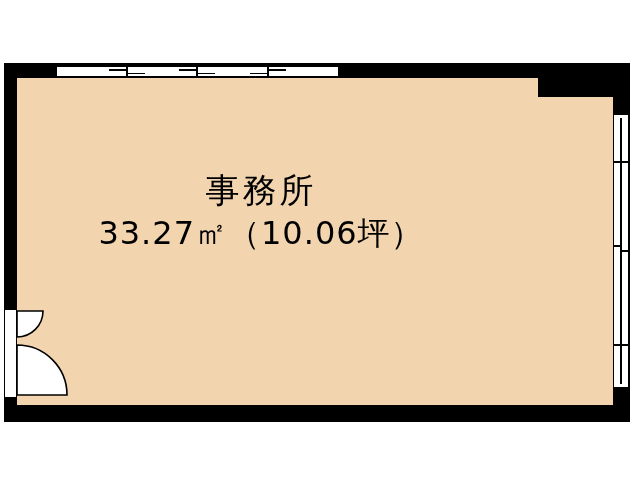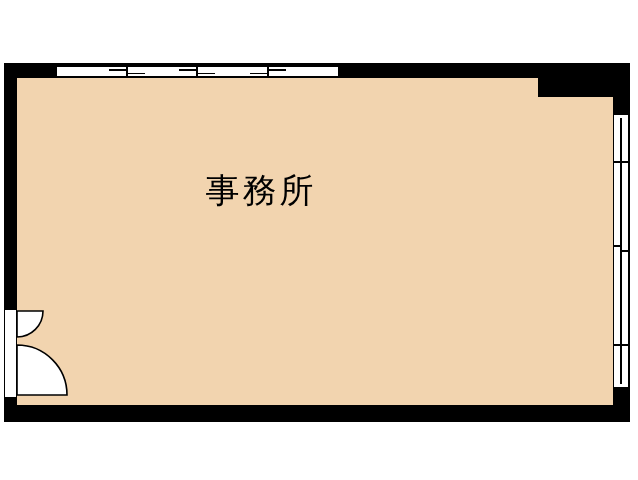--- a/index.html
+++ b/index.html
@@ -82,15 +82,16 @@
   <div class="wall" style="left:4px;top:397px;width:13px;height:25px;"></div>
 
   <div class="door-frame"></div>
   <svg class="door-svg" width="638" height="480" viewBox="0 0 638 480">
     <path d="M17,311 L43,311 A26,26 0 0 1 17,337 Z" fill="#ffffff" stroke="#000000" stroke-width="1.6"></path>
     <path d="M17,395 L67,395 A50,50 0 0 0 17,345 Z" fill="#ffffff" stroke="#000000" stroke-width="1.6"></path>
   </svg>
 
   <div class="labels">
     <div class="room-name">事務所</div>
+    <div class="room-area">33.27㎡（10.06坪）</div>
   </div>
 
 </div>
 
 </body></html>

